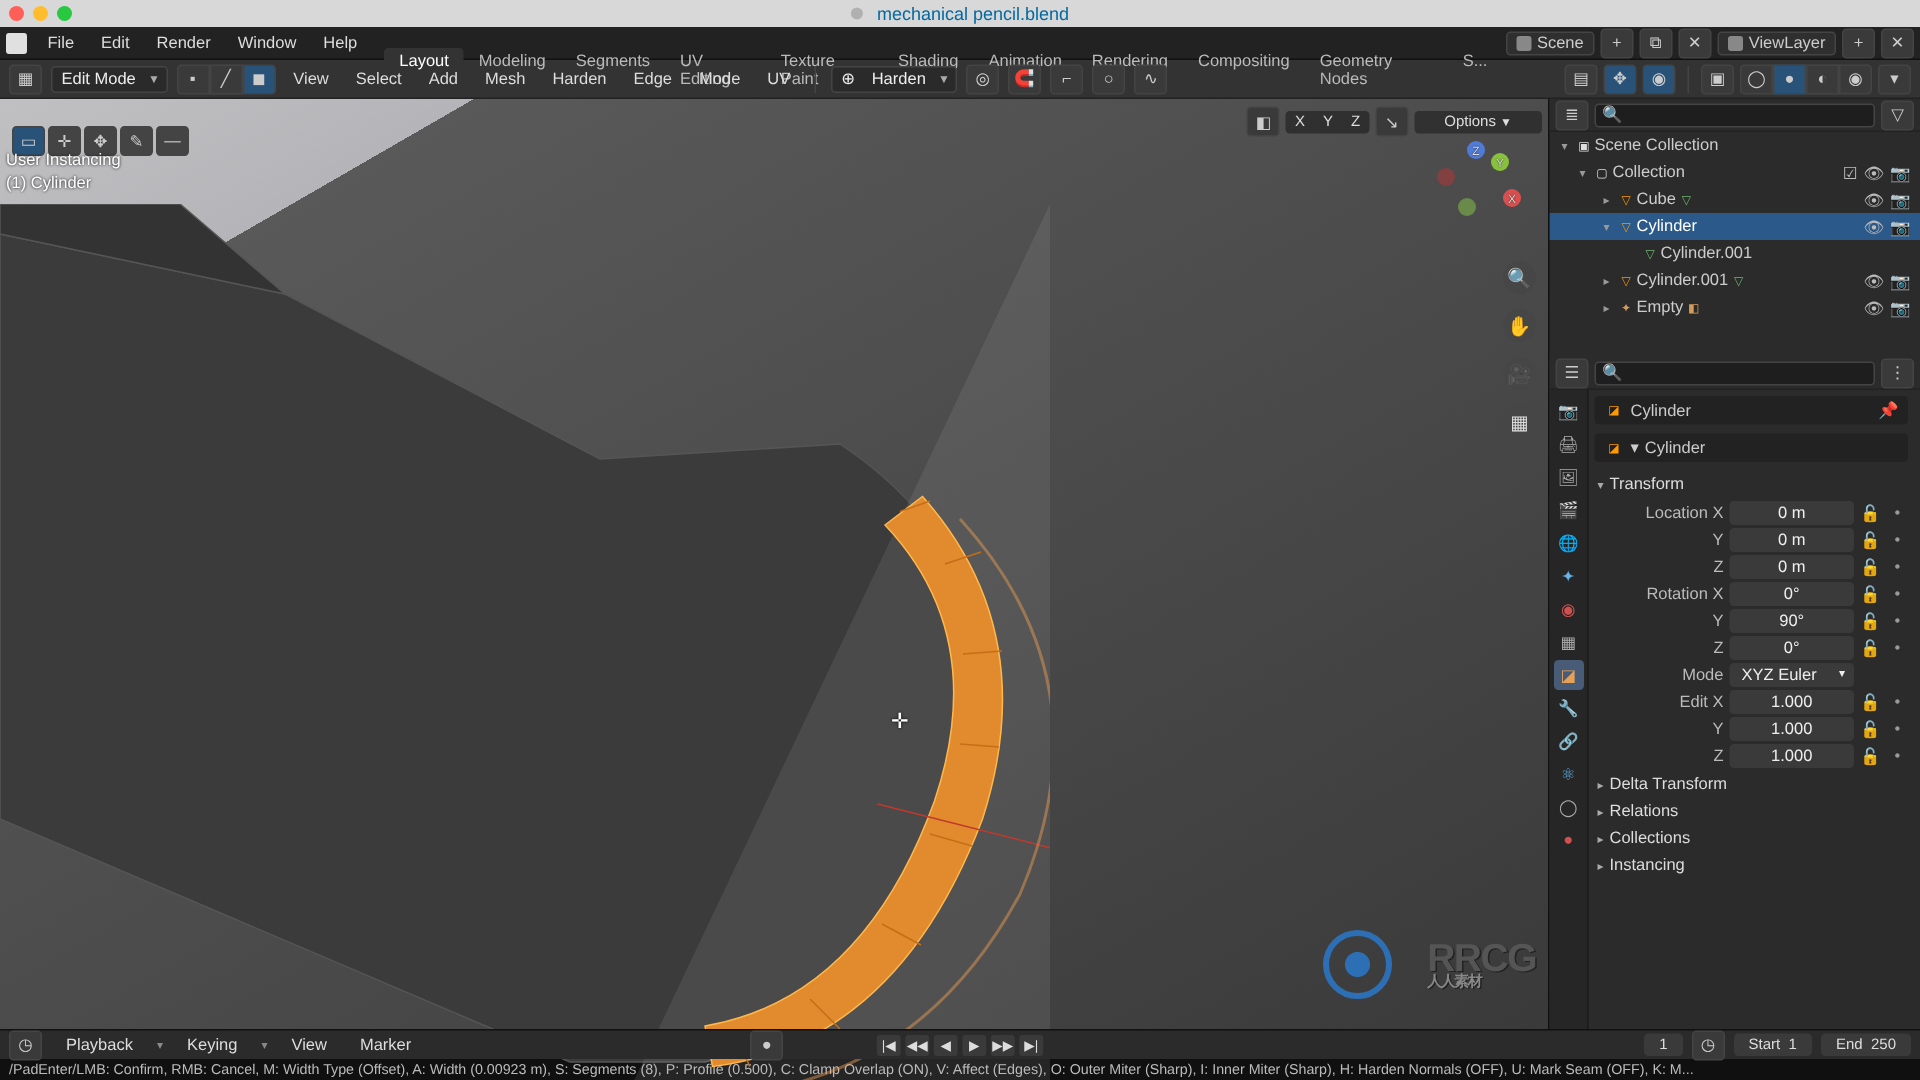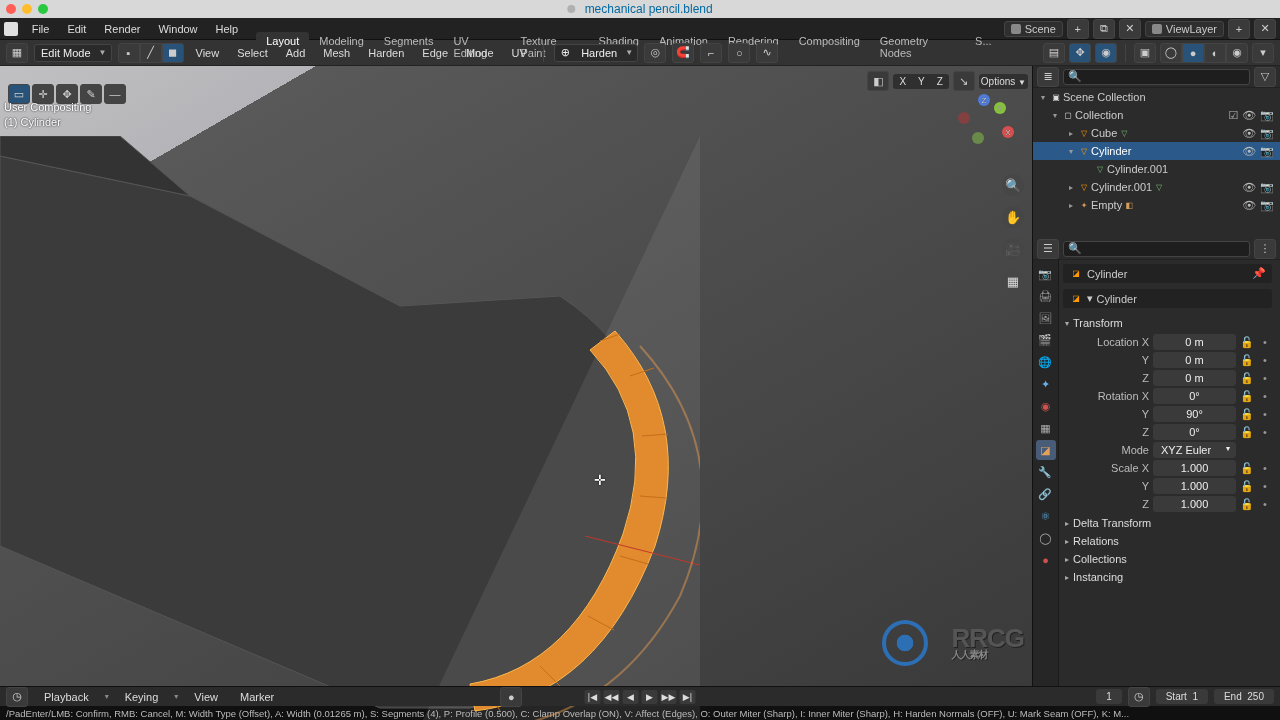--- a/index.html
+++ b/index.html
@@ -57,21 +57,21 @@
   .nav-gizmo { position:absolute; top:28px; right:18px; width:56px; height:56px; }
   .nav-gizmo .ball { width:12px; height:12px; border-radius:50%; position:absolute; display:flex; align-items:center; justify-content:center; font-size:8px; text-shadow:0 0 1px #000;}
   .gz-x{background:#d94f4f; top:32px; right:0;} .gz-y{background:#88c23d; top:8px; right:8px;} .gz-z{background:#4f7bd9; top:0; left:20px;}
   .gz-nx{background:#824040;top:18px;left:0;} .gz-ny{background:#6a8a4a;top:38px;left:14px;}
 
   .view-side-btns { position:absolute; top:108px; right:8px; display:flex; flex-direction:column; gap:10px; }
   .view-side-btns .circle { width: 22px; height: 22px; border-radius: 50%; background: rgba(70,70,70,.8); display:flex; align-items:center; justify-content:center; font-size:13px;}
 
   .overlay-top { position:absolute; top:4px; left:4px; right:4px; height:22px; display:flex; align-items:center; gap:4px; }
   .overlay-top .right { margin-left:auto; display:flex; align-items:center; gap:4px;}
-  .badge { background: rgba(30,30,30,.6); border-radius:3px; padding:2px 2px; font-size:10px; color:#ddd; }
+  .badge { background: rgba(30,30,30,.6); border-radius:3px; padding:2px 20px; font-size:10px; color:#ddd; }
   .xyz { background: rgba(40,40,40,.8); border-radius:3px; display:flex; font-size:10px; }
   .xyz span{ padding:2px 6px; }
 
   
   .right-col { width: 248px; background: #2b2b2b; display:flex; flex-direction:column; border-left:1px solid #111;}
   .outliner-header { height:22px; display:flex; align-items:center; padding:0 4px; gap:4px; background:#2b2b2b; border-bottom:1px solid #222;}
   .outliner-header .search { flex:1; background:#1e1e1e; border:1px solid #444; border-radius:3px; height:16px; display:flex; align-items:center; padding:0 4px; color:#888;}
   .outliner { flex:0 0 150px; overflow:auto; font-size:11px; }
   .tree-row { display:flex; align-items:center; height:18px; padding-left:4px; color:#ccc; }
   .tree-row.sel { background:#2b5a8a; color:#fff; }
@@ -230,21 +230,21 @@
             <span>X</span>
             <span>Y</span>
             <span>Z</span>
           </div>
         <div class="icon-btn">↘</div>
         <div class="badge"><span>Options</span> <span style="font-size:8px">▼</span></div>
       </div>
     </div>
 
     <div class="hud-tl">
-      <div>User Compositing</div>
+      <div>User Instancing</div>
       <div>(1) Cylinder</div>
     </div>
 
     <svg class="geom" viewBox="0 0 700 590">
 
       <path d="M0 20 L190 60 L400 170 L560 160 Q680 240 650 380 Q600 540 470 572 L380 572 L0 410 Z" fill="#3b3b3b" stroke="#555" stroke-width="1"></path>
       <path d="M0 20 L190 60 L120 0 L0 0 Z" fill="#333" stroke="#555"></path>
 
       <path d="M700 0 L420 590 L700 590 Z" fill="rgba(190,190,195,.12)" stroke="none"></path>
 
@@ -439,21 +439,21 @@
           </div>
 
         <div class="field-row mode-pill">
             <div class="lbl">Mode</div>
             <div class="val"><span>XYZ Euler</span> <span style="float:right;margin-right:6px;font-size:8px">▾</span></div>
             <div class="link"></div>
             <div class="dot"></div>
           </div>
 
         <div class="field-row">
-            <div class="lbl">Scale X</div>
+            <div class="lbl">Edit X</div>
             <div class="val">1.000</div>
             <div class="link">🔓</div>
             <div class="dot">•</div>
           </div>
         <div class="field-row">
             <div class="lbl">Y</div>
             <div class="val">1.000</div>
             <div class="link">🔓</div>
             <div class="dot">•</div>
           </div>
@@ -508,14 +508,14 @@
   <div class="right">
     <div class="frame-field">1</div>
     <div class="icon-btn">◷</div>
     <div class="frame-field"><span>Start</span>&nbsp;&nbsp;<span>1</span></div>
     <div class="frame-field"><span>End</span>&nbsp;&nbsp;<span>250</span></div>
   </div>
 </div>
 </div>
 
 <div class="status-bar">
-  <span>/PadEnter/LMB: Confirm, RMB: Cancel, M: Width Type (Offset), A: Width (0.01265 m), S: Segments (4), P: Profile (0.500), C: Clamp Overlap (ON), V: Affect (Edges), O: Outer Miter (Sharp), I: Inner Miter (Sharp), H: Harden Normals (OFF), U: Mark Seam (OFF), K: M...</span>
+  <span>/PadEnter/LMB: Confirm, RMB: Cancel, M: Width Type (Offset), A: Width (0.00923 m), S: Segments (8), P: Profile (0.500), C: Clamp Overlap (ON), V: Affect (Edges), O: Outer Miter (Sharp), I: Inner Miter (Sharp), H: Harden Normals (OFF), U: Mark Seam (OFF), K: M...</span>
 </div>
 
 </body></html>

